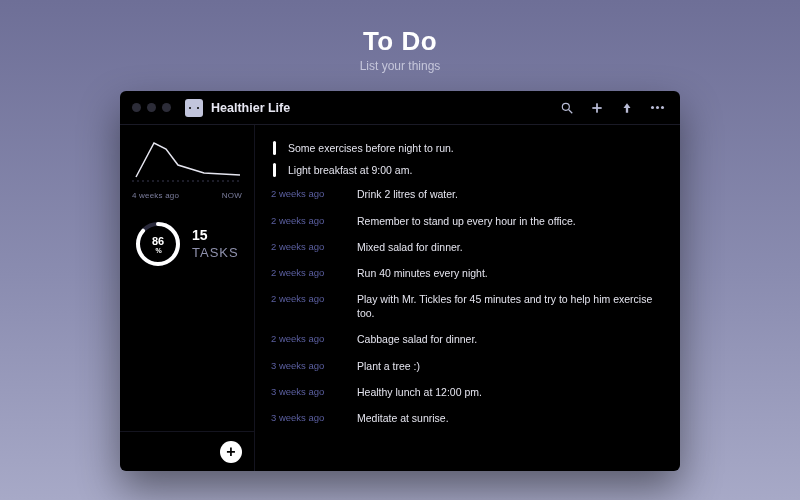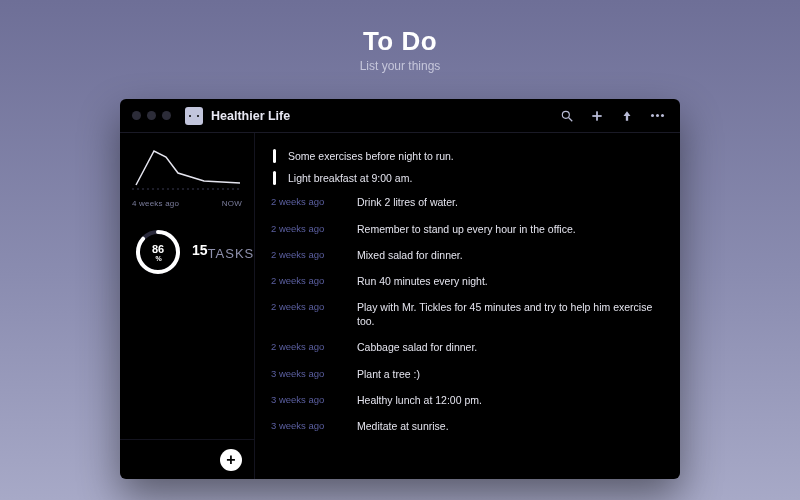--- a/index.html
+++ b/index.html
@@ -12,21 +12,21 @@
   .hero {
     text-align: center;
     padding-top: 26px;
   }
   .hero h1 { font-size: 26px; font-weight: 800; letter-spacing: .5px; color: #ffffff; }
   .hero h2 { font-size: 12px; font-weight: 400; color: #d4d5e6; opacity: .85; margin-top: 2px; }
 
   .window {
     width: 560px;
     height: 380px;
-    margin: 26px auto 0;
+    margin: 18px auto 0;
     background: #000000;
     border-radius: 6px;
     box-shadow: 0 18px 40px rgba(0,0,0,.45);
     overflow: hidden;
     display: flex;
     flex-direction: column;
   }
   .titlebar {
     height: 34px;
     display: flex;
@@ -79,21 +79,21 @@
   .stat { display:flex; align-items:center; gap:10px; padding: 14px 14px; }
   .donut { position:relative; width:48px; height:48px; }
   .donut svg { transform: rotate(-90deg); }
   .donut .track { stroke:#2a2a3c; }
   .donut .prog  { stroke:#ffffff; }
   .donut .label {
     position:absolute; inset:0; display:flex; align-items:center; justify-content:center;
     font-size:11px; font-weight:700; color:#fff;flex-direction:column;
   }
   .donut .label small{ font-size:7px; font-weight:600; margin-left:1px;}
-  .stat-right { display:flex; flex-direction:row; }
+  .stat-right { display:flex; flex-direction:column; }
   .stat-right .num { font-size:14px; font-weight:700; color:#fff; line-height:1;}
   .stat-right .lbl { font-size:13px; letter-spacing:1px; color:#8f91ad; margin-top:3px;}
   .sb-spacer { flex:1; }
   .sb-footer {
     border-top:1px solid #14141f;
     height:40px; display:flex; align-items:center; justify-content:flex-end; padding-right:12px;
   }
   .fab {
     width:22px; height:22px; border-radius:50%; background:#fff; color:#000;
     display:flex; align-items:center; justify-content:center; font-size:16px; font-weight:700;

